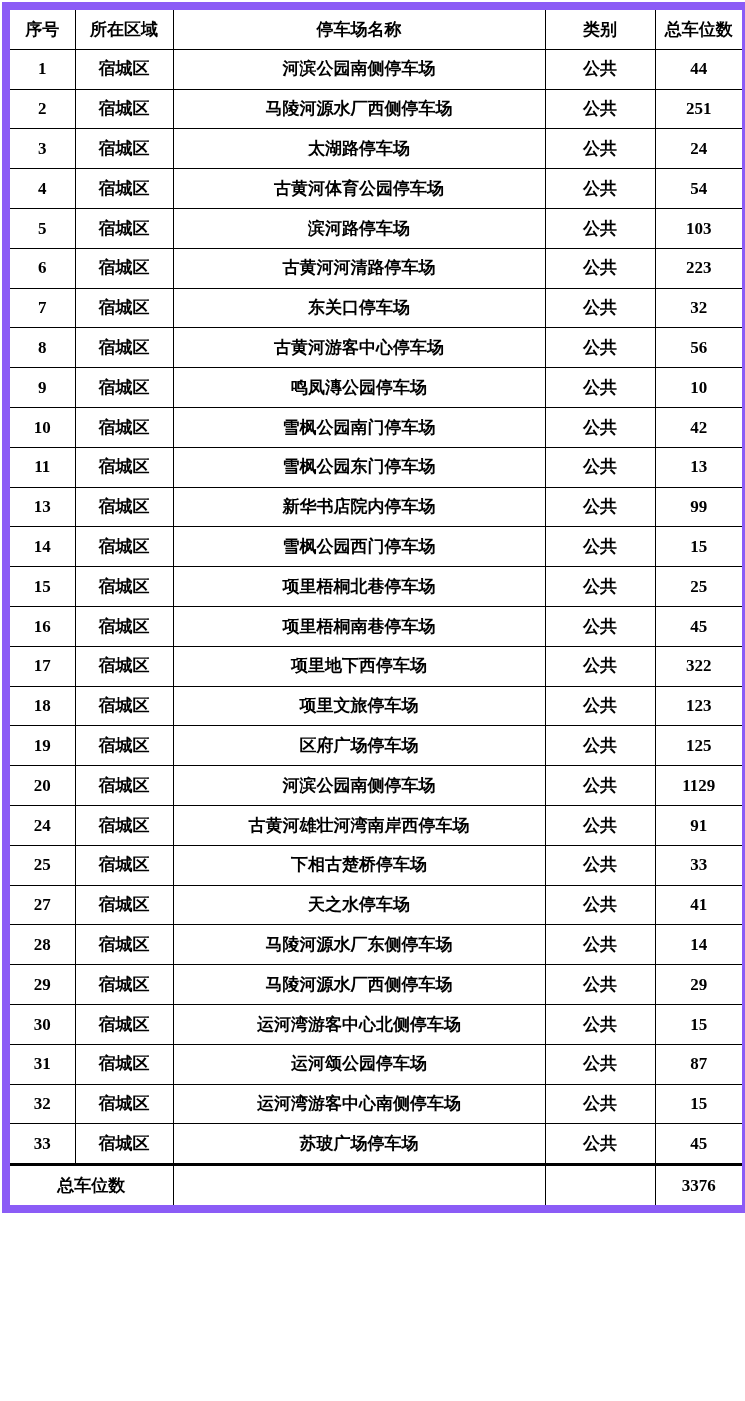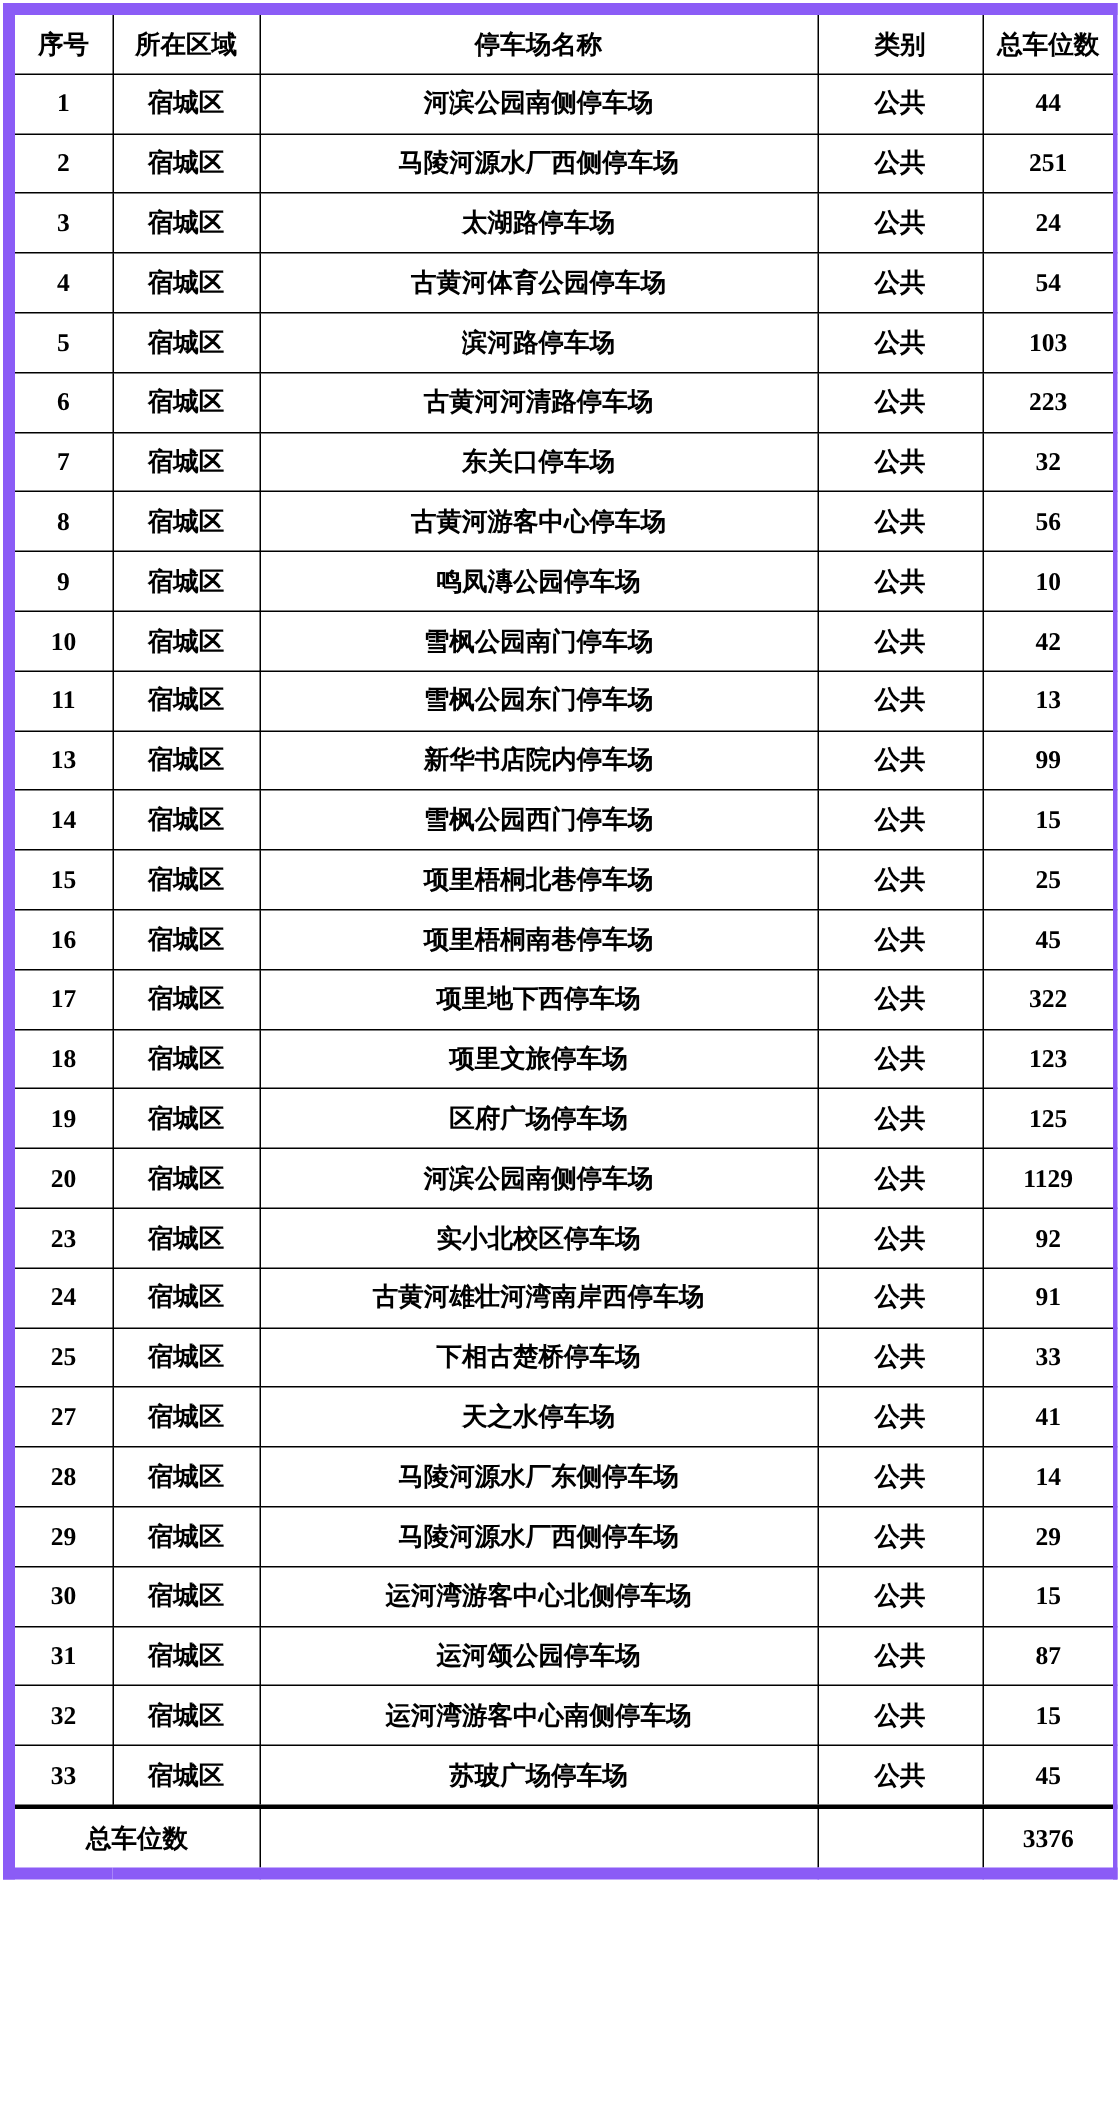--- a/index.html
+++ b/index.html
@@ -217,27 +217,20 @@
   <tr>
     <td>20</td>
     <td>宿城区</td>
     <td>河滨公园南侧停车场</td>
     <td>公共</td>
     <td>1129</td>
   </tr>
 
 
 
-  <tr>
-    <td>23</td>
-    <td>宿城区</td>
-    <td>实小北校区停车场</td>
-    <td>公共</td>
-    <td>92</td>
-  </tr>
 
   <tr>
     <td>24</td>
     <td>宿城区</td>
     <td>古黄河雄壮河湾南岸西停车场</td>
     <td>公共</td>
     <td>91</td>
   </tr>
 
   <tr>

